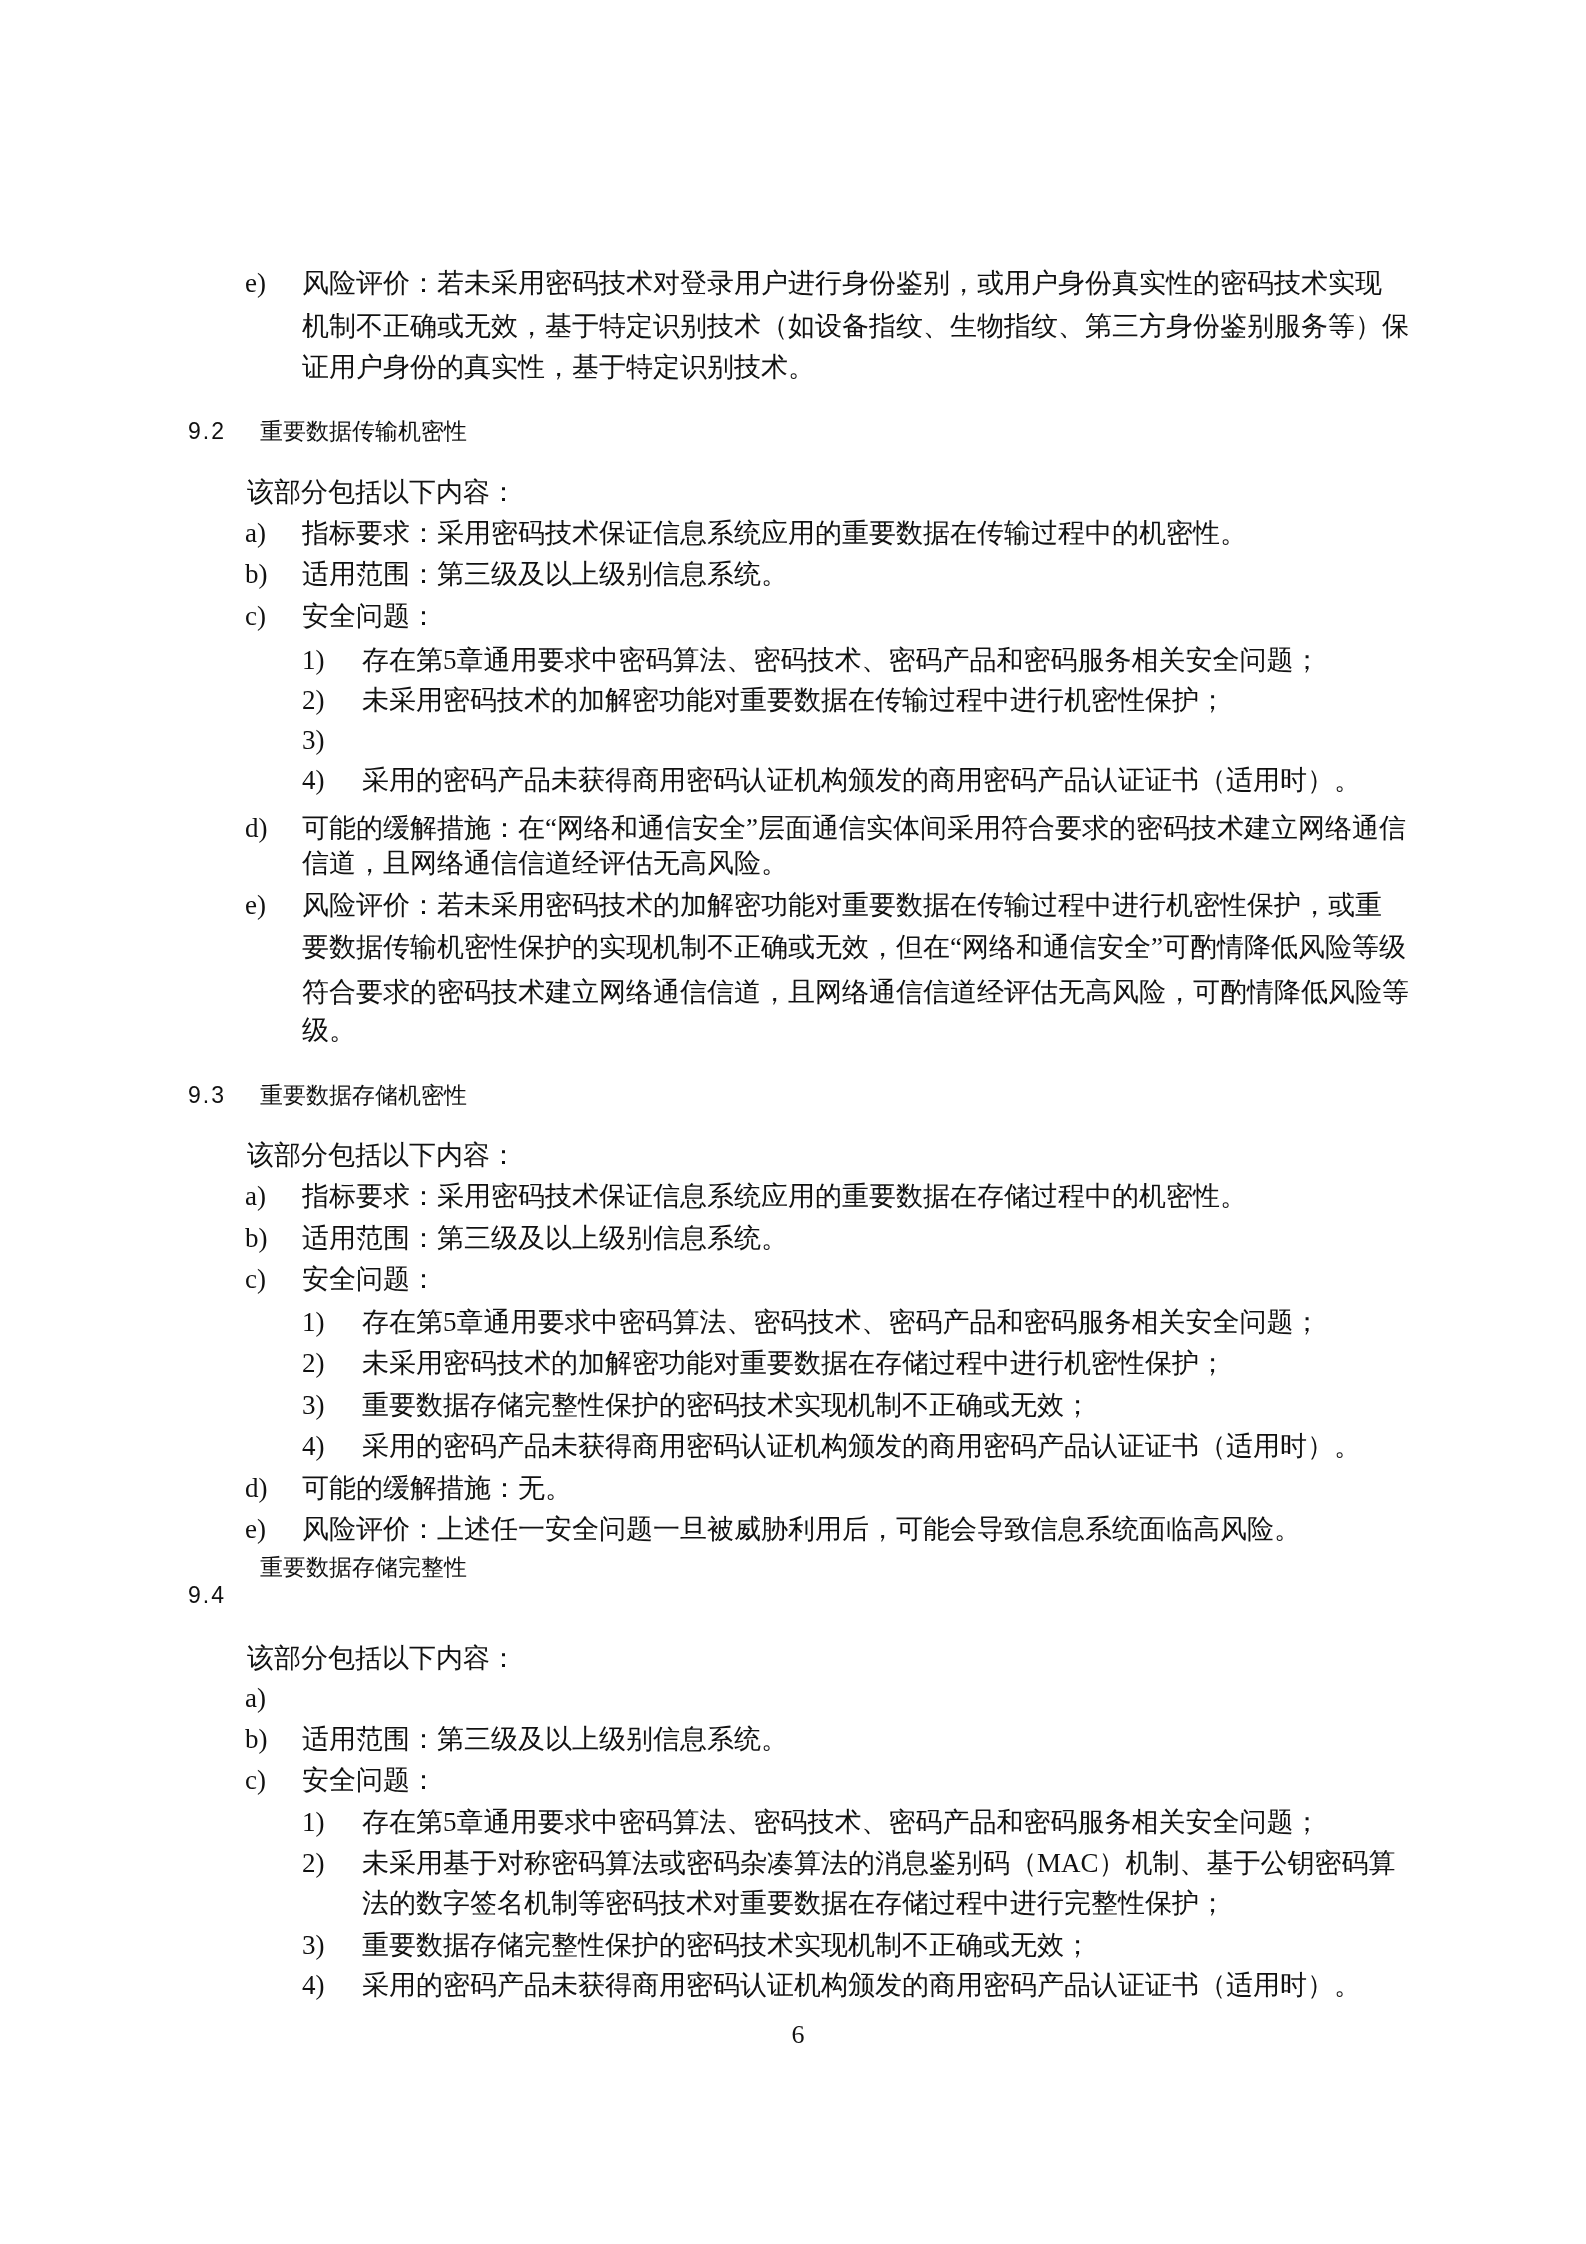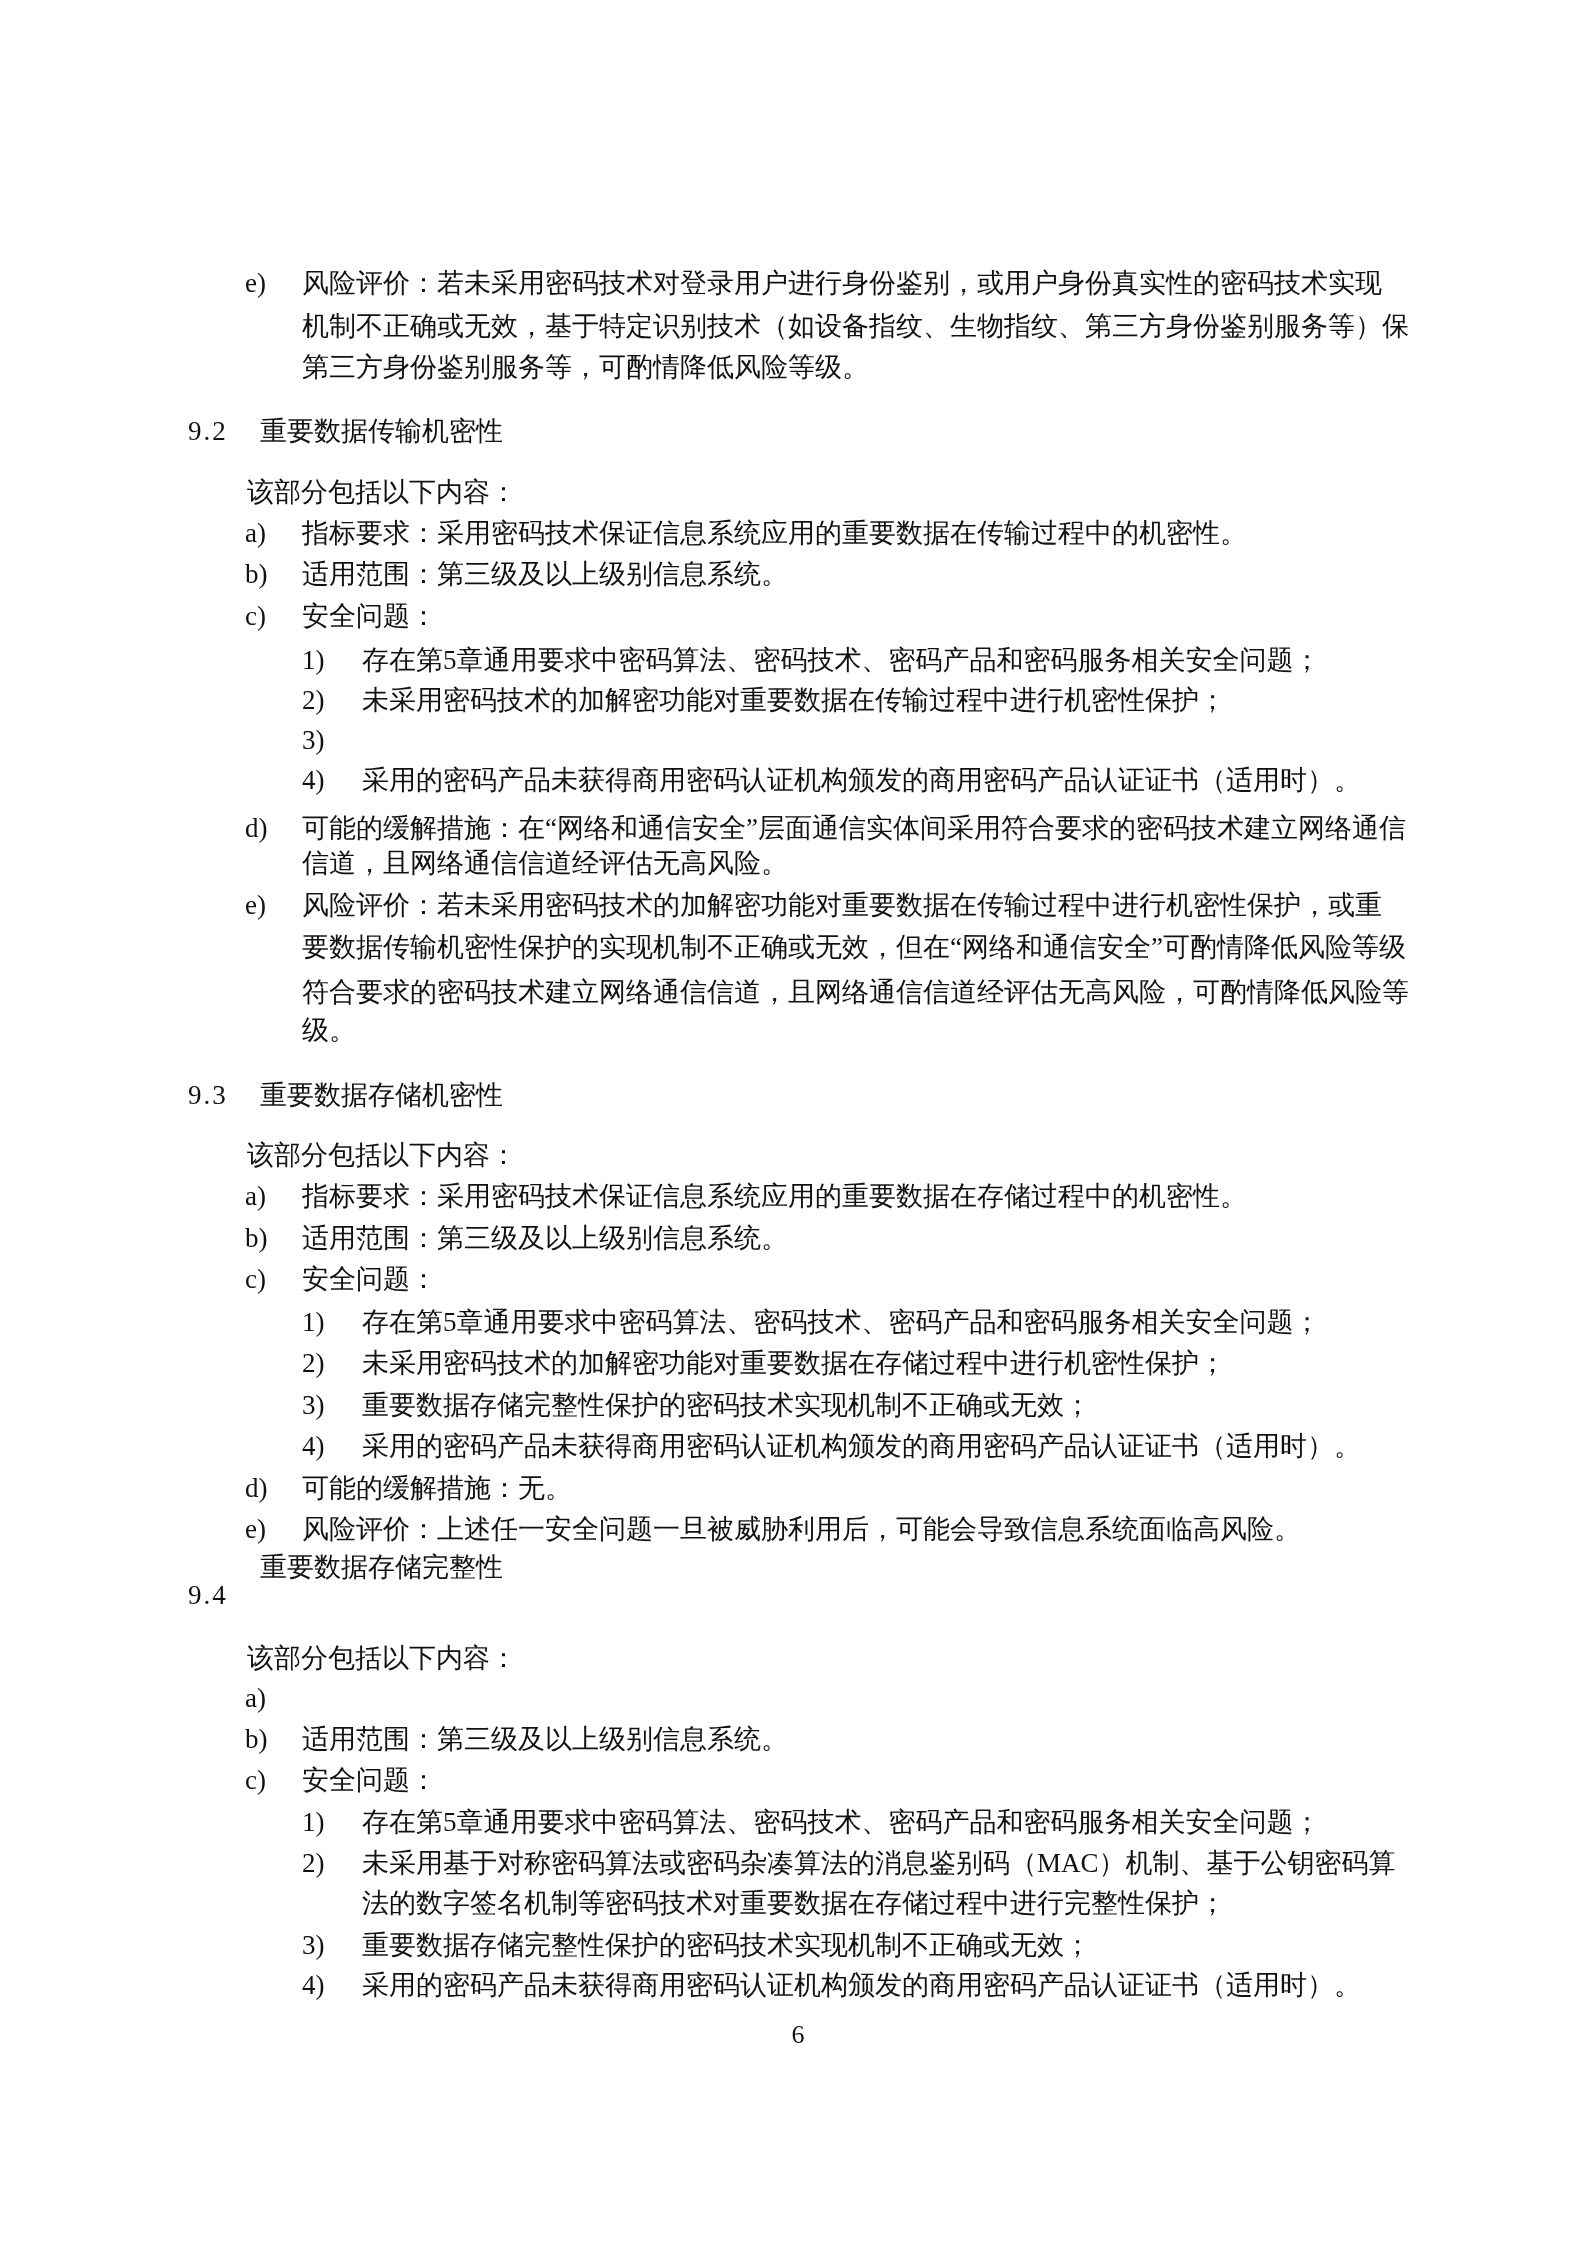--- a/index.html
+++ b/index.html
@@ -5,42 +5,42 @@
   html, body { margin: 0; padding: 0; background: #ffffff; }
   body { width: 1586px; height: 2244px; position: relative; overflow: hidden; }
   .page { position: absolute; left: 0; top: 0; width: 1586px; height: 2244px; background: #ffffff; }
   .ln {
     position: absolute; white-space: nowrap; color: #111111;
     font-family: "Liberation Serif", "DejaVu Serif", serif;
     font-size: 27px; line-height: 30px; height: 30px;
   }
   .hd {
     position: absolute; white-space: nowrap; color: #111111;
-    font-family: Liberation Serif, serif;
-    font-size: 27px; line-height: 30px; height: 30px;
+    font-family: Liberation Sans, sans-serif;
+    font-size: 23px; line-height: 30px; height: 30px;
   }
   .hd-num { left: 188px; letter-spacing: 2px; }
   .hd-title { left: 260px; }
   .intro { left: 247px; }
   .lbl1 { left: 245px; }
   .txt1 { left: 302px; }
   .lbl2 { left: 302px; }
   .txt2 { left: 362px; }
   .pagenum { position: absolute; left: 786px; width: 24px; text-align: center; top: 2020px;
     font-family: "Liberation Serif", "DejaVu Serif", serif; font-size: 26px; line-height: 30px; color: #111; }
 </style>
 </head>
 <body>
 
 <div class="page">
 
   <div class="ln lbl1" style="top:268px">e)</div>
   <div class="ln txt1" style="top:268px">风险评价：若未采用密码技术对登录用户进行身份鉴别，或用户身份真实性的密码技术实现</div>
   <div class="ln txt1" style="top:311px">机制不正确或无效，基于特定识别技术（如设备指纹、生物指纹、第三方身份鉴别服务等）保</div>
-  <div class="ln txt1" style="top:352px">第三方身份鉴别服务等，可酌情降低风险等级。</div>
+  <div class="ln txt1" style="top:352px">证用户身份的真实性，基于特定识别技术。</div>
 
   <div class="hd hd-num" style="top:416px">9.2</div>
   <div class="hd hd-title" style="top:416px">重要数据传输机密性</div>
   <div class="ln intro" style="top:477px">该部分包括以下内容：</div>
 
   <div class="ln lbl1" style="top:518px">a)</div>
   <div class="ln txt1" style="top:518px">指标要求：采用密码技术保证信息系统应用的重要数据在传输过程中的机密性。</div>
   <div class="ln lbl1" style="top:559px">b)</div>
   <div class="ln txt1" style="top:559px">适用范围：第三级及以上级别信息系统。</div>
   <div class="ln lbl1" style="top:601px">c)</div>

